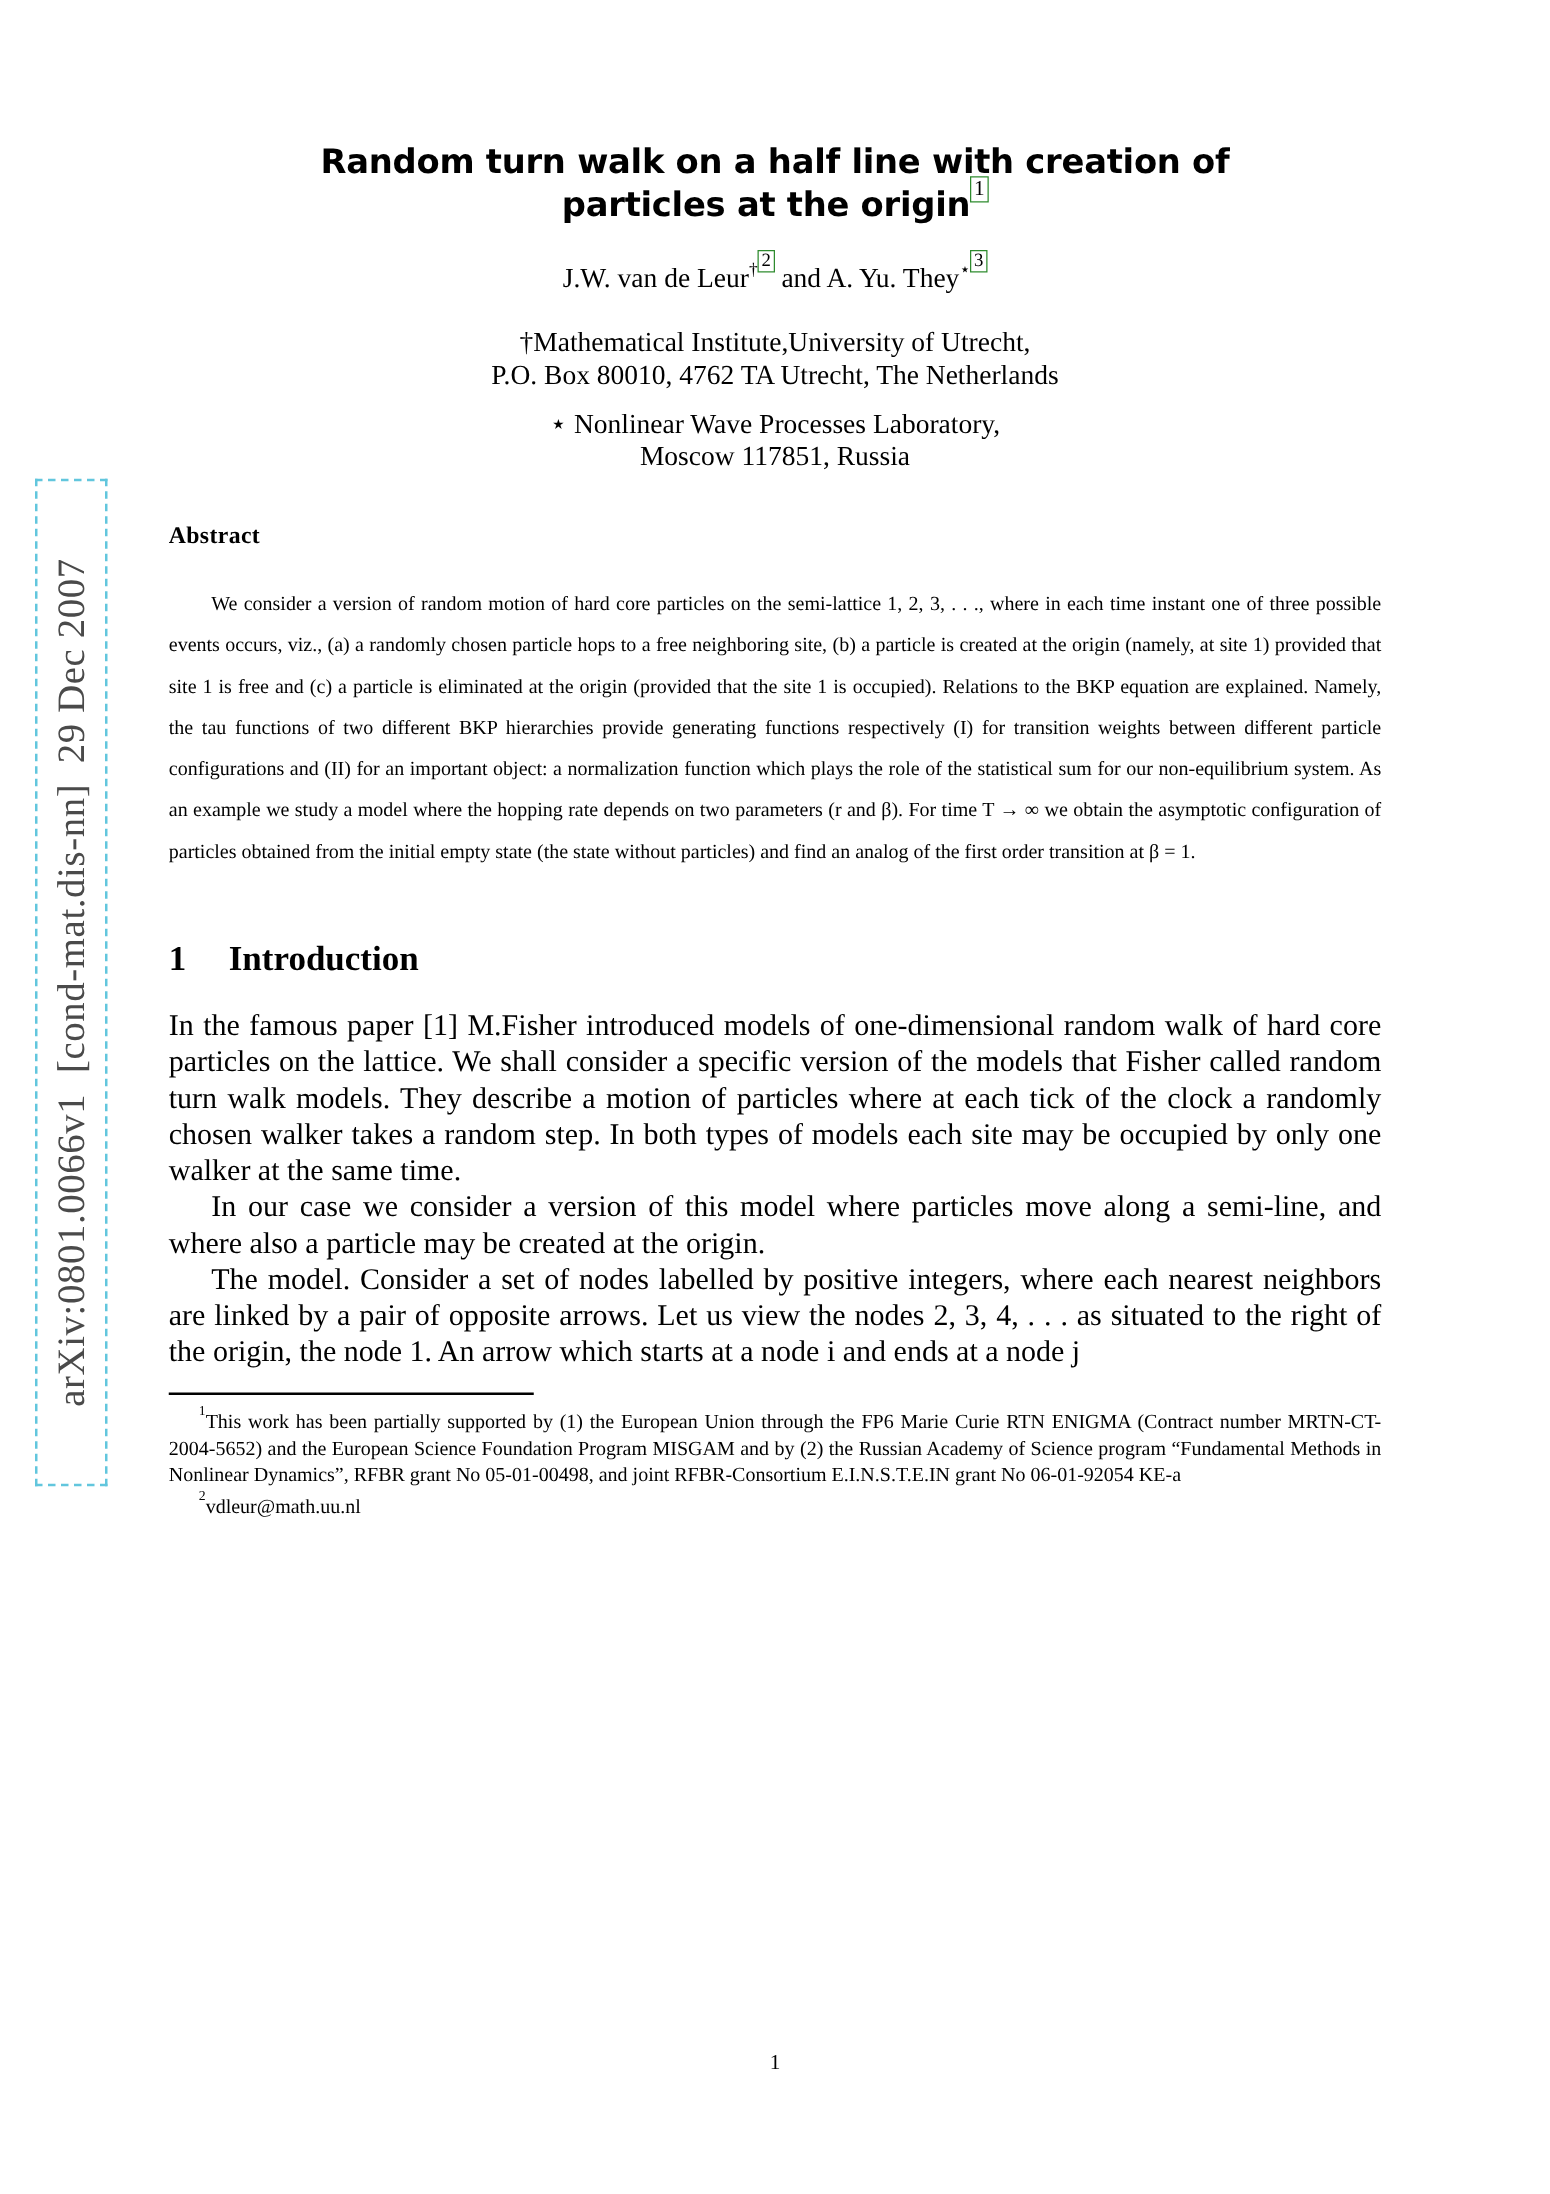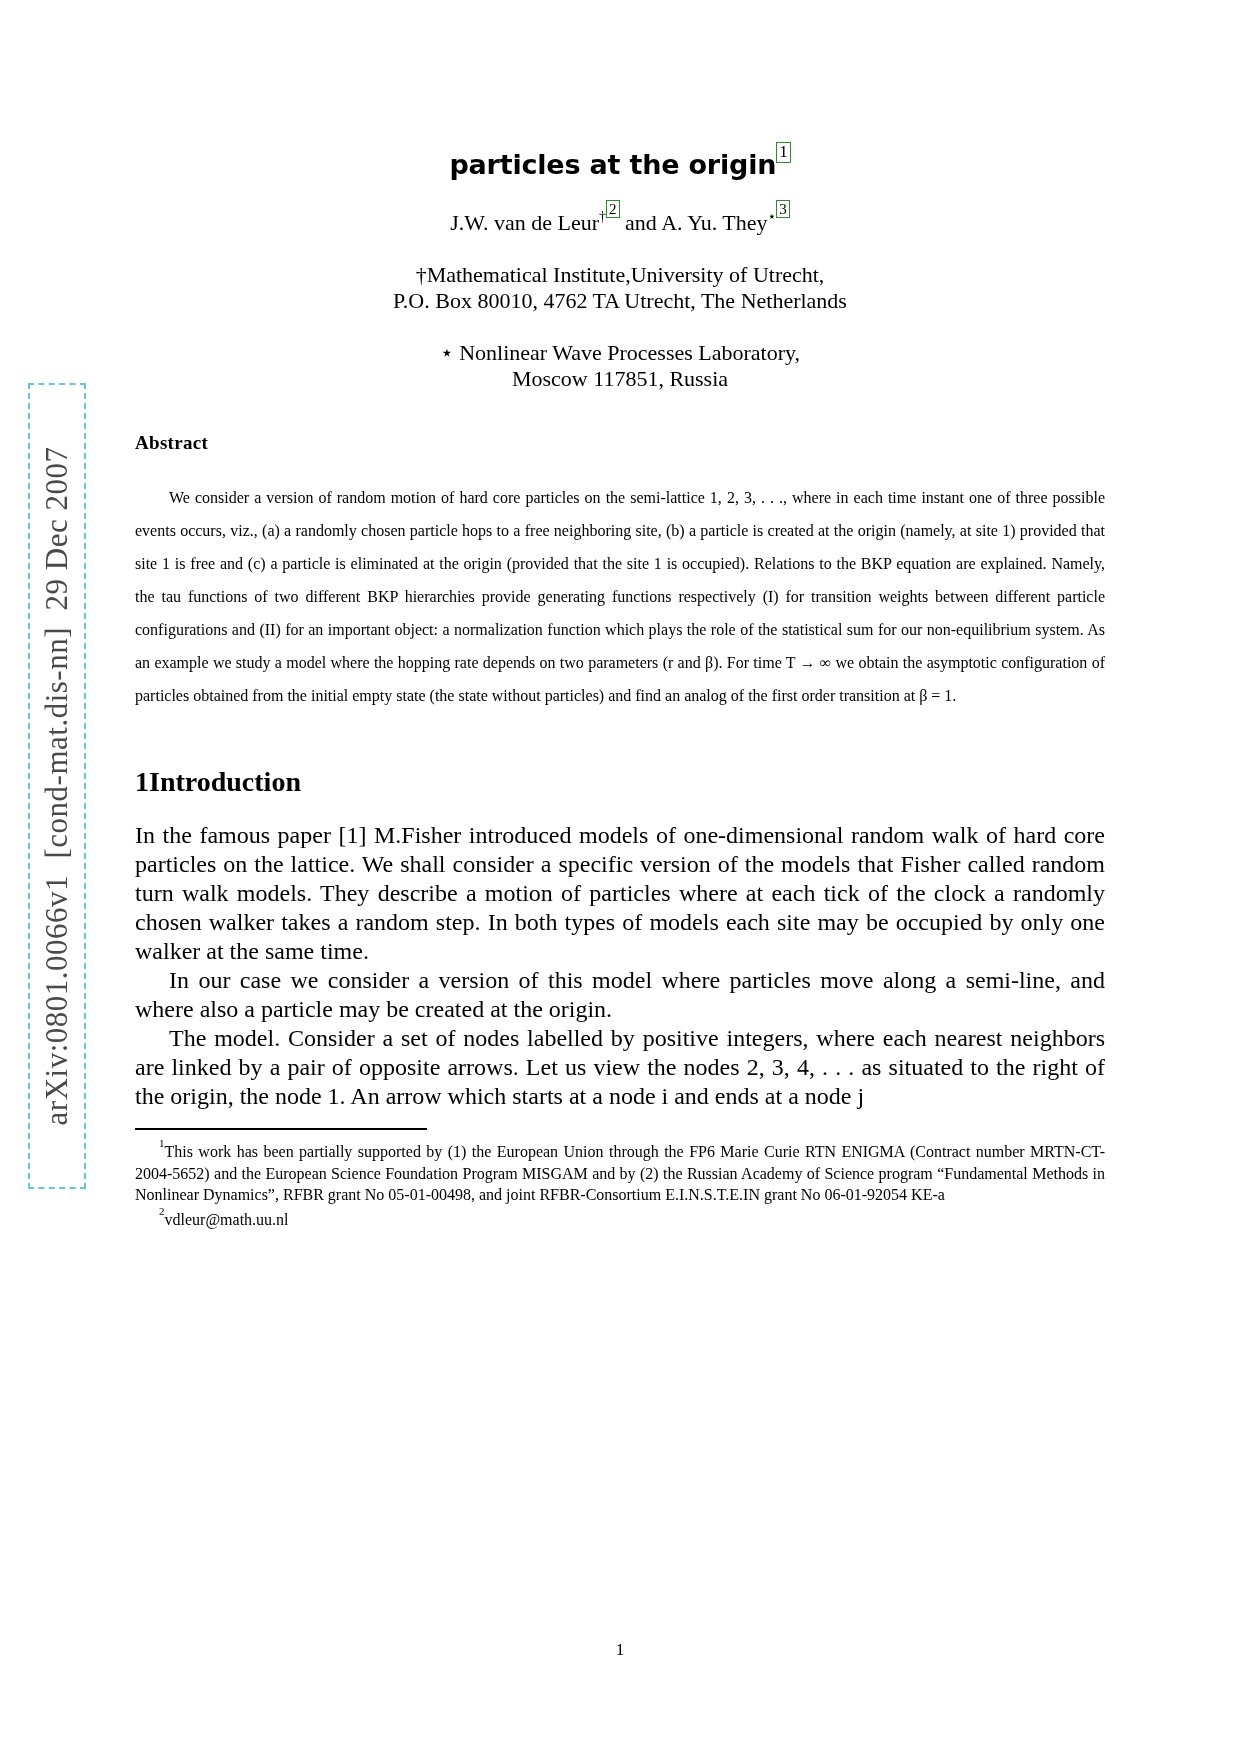--- a/index.html
+++ b/index.html
@@ -48,31 +48,31 @@
     border: 1px solid var(--link_box, #2e8b2e);
     padding: 0 2px;
     position: relative; top: -0.55em;
   }
   .title sup.refbox { font-size: 17px; top: -0.4em; }
 
   .authors { margin-top: 26px; text-align: center; font-size: 22px; }
   .authors sup.marker { font-size: 14px; position: relative; top: -0.1em; }
 
   .affil { margin-top: 26px; text-align: center; font-size: 22px; line-height: 26px; }
-  .affil.second { }
+  .affil.second { margin-top: 13px; }
 
   .abstract-head { margin-top: 40px; font-size: 19px; font-weight: bold; letter-spacing: 0.3px; }
   .abstract {
     margin-top: 27px;
     font-size: 16px; line-height: 33px;
     text-align: justify; text-indent: 34px;
   }
 
   .section-head { margin-top: 54px; font-size: 28px; font-weight: bold; }
-  .section-head .sec-title { }
+  .section-head .sec-title { margin-left: 34px; }
 
   .body { margin-top: 23px; }
   .body p { font-size: 24px; line-height: 29px; text-align: justify; margin: 0; }
   .body p.indent { text-indent: 34px; }
 
   .fnrule { margin-top: 17px; width: 292px; border: 0; border-top: 2px solid #000; }
   .footnotes { margin-top: 7px; }
   .footnote { font-size: 16px; line-height: 21px; text-align: justify; text-indent: 24px; }
   .footnote sup.fn-marker { font-size: 11px; position: relative; top: -0.35em; }
   .fn-gap { margin-left: 4px; }
@@ -87,21 +87,21 @@
 
 <div class="page">
 
   <div class="arxiv-box">
     <span class="arxiv-text">arXiv:0801.0066v1  [cond-mat.dis-nn]  29 Dec 2007</span>
   </div>
 
   <div class="content">
 
     <h1 class="title">
-      <br>
+      <span>Random turn walk on a half line with creation of</span><br>
       <span>particles at the origin</span><sup class="refbox">1</sup>
     </h1>
 
     <div class="authors">
       <span>J.W. van de Leur</span><sup class="marker">†</sup><sup class="refbox">2</sup><span> and </span><span>A. Yu. They</span><sup class="marker">⋆</sup><sup class="refbox">3</sup>
     </div>
 
     <div class="affil">
       <div>†Mathematical Institute,University of Utrecht,</div>
       <div>P.O. Box 80010, 4762 TA Utrecht, The Netherlands</div>

